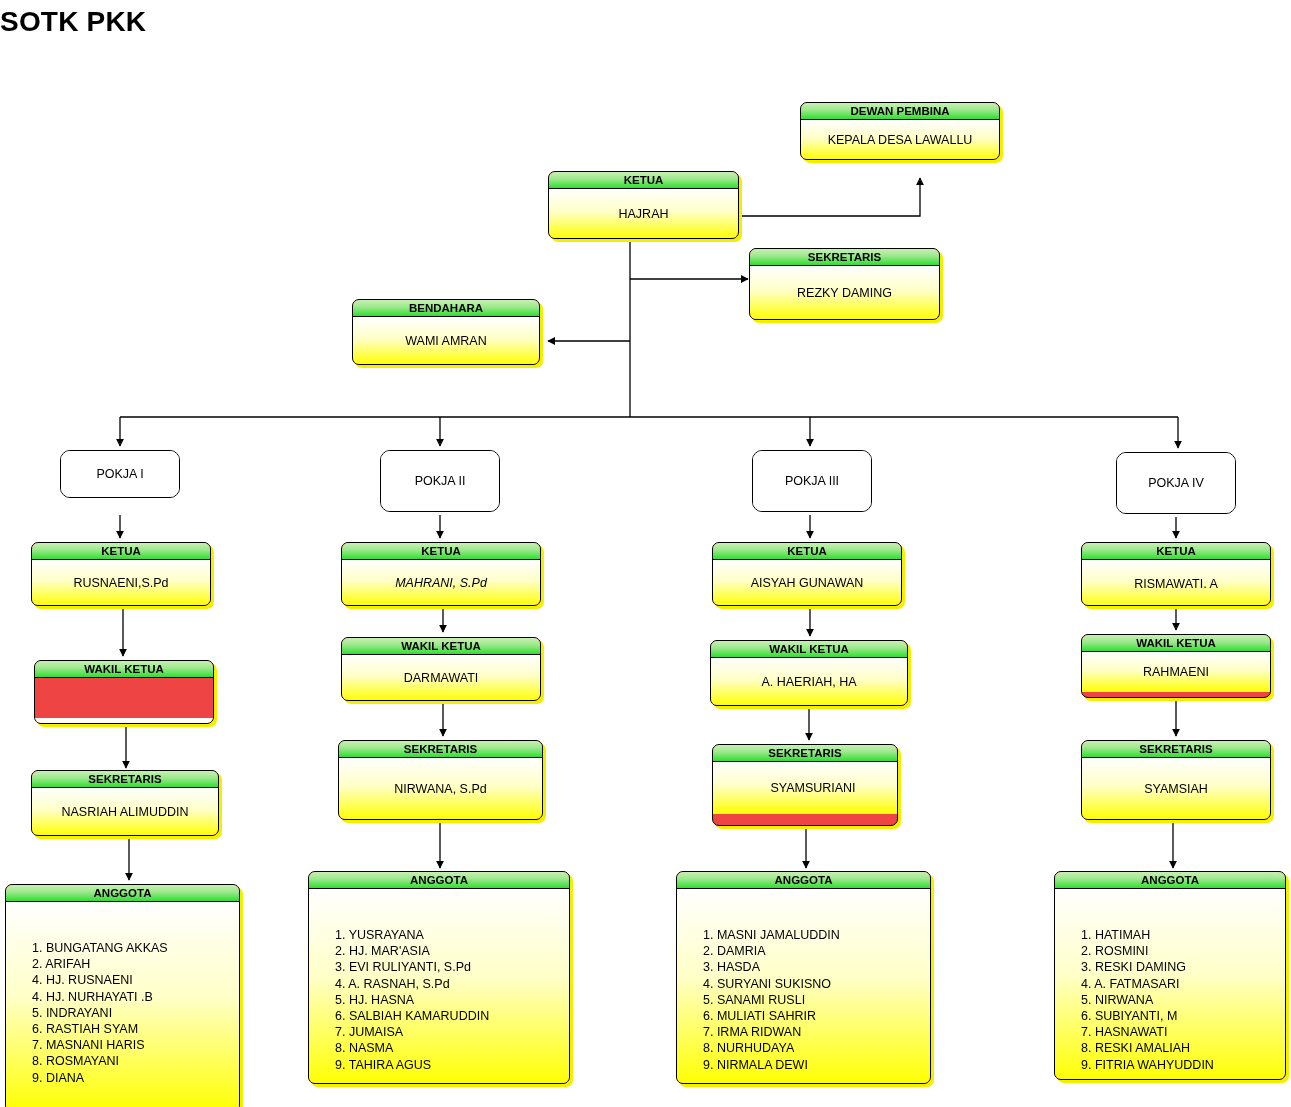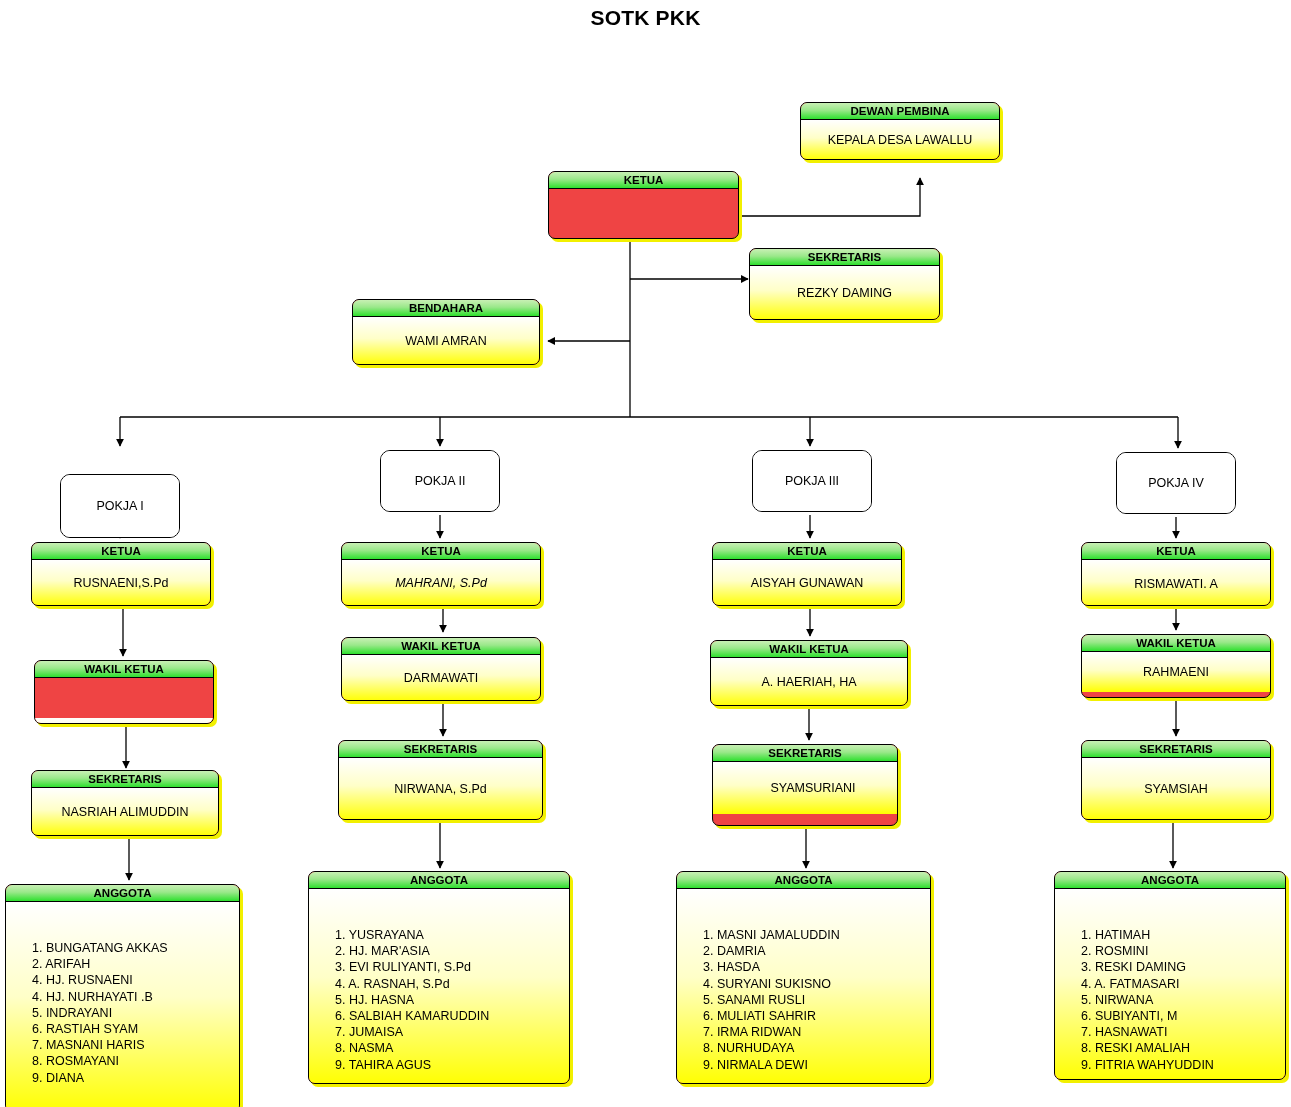--- a/index.html
+++ b/index.html
@@ -18,22 +18,22 @@
     overflow: hidden;
     background: #ffffff;
   }
 
   
   #chart-title {
     position: absolute;
     left: 0;
     top: 6px;
     width: 1291px;
-    text-align: center;
-    font-size: 21px;
+    text-align: left;
+    font-size: 28px;
     font-weight: bold;
     letter-spacing: .2px;
   }
 
   
   #connectors {
     position: absolute;
     left: 0;
     top: 0;
     width: 1291px;
@@ -151,33 +151,34 @@
     </g>
   </svg>
 
   <div class="node" style="left:800px; top:102px; width:200px; height:58px;">
     <div class="hdr">DEWAN PEMBINA</div>
     <div class="body" style="height:40px;">KEPALA DESA LAWALLU</div>
   </div>
 
   <div class="node" style="left:548px; top:171px; width:191px; height:68px;">
     <div class="hdr">KETUA</div>
+    <div class="body" style="height:50px;">HAJRAH</div>
   </div>
 
   <div class="node" style="left:749px; top:248px; width:191px; height:72px;">
     <div class="hdr">SEKRETARIS</div>
     <div class="body" style="height:54px;">REZKY DAMING</div>
   </div>
 
   <div class="node" style="left:352px; top:299px; width:188px; height:66px;">
     <div class="hdr">BENDAHARA</div>
     <div class="body" style="height:48px;">WAMI AMRAN</div>
   </div>
 
-  <div class="node plain" style="left:60px; top:450px; width:120px; height:64px;margin-top:24px;">
+  <div class="node plain" style="left:60px; top:450px; width:120px; height:48px;">
     <div class="body">POKJA I</div>
   </div>
 
   <div class="node" style="left:31px; top:542px; width:180px; height:64px;">
     <div class="hdr">KETUA</div>
     <div class="body" style="height:46px;">RUSNAENI,S.Pd</div>
   </div>
 
   <div class="node" style="left:34px; top:660px; width:180px; height:64px;">
     <div class="hdr">WAKIL KETUA</div>

